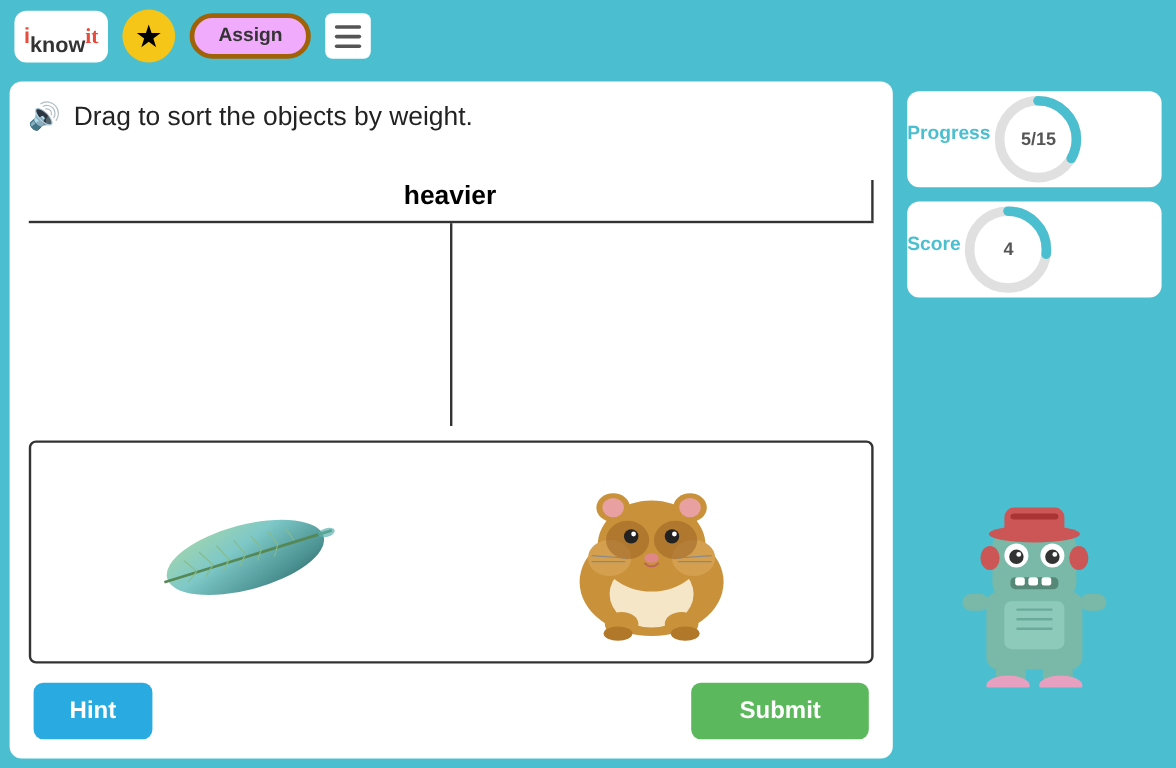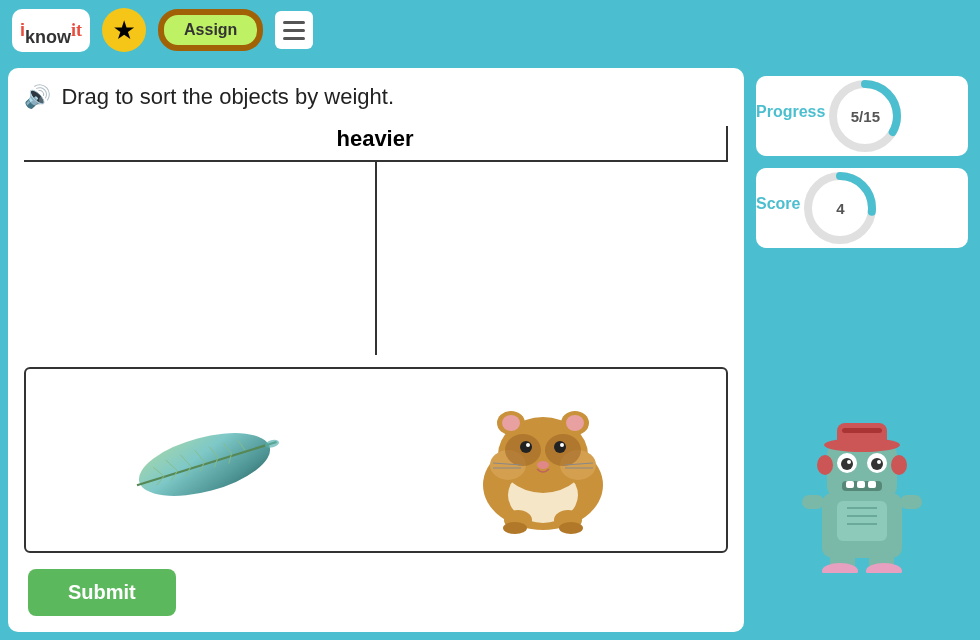--- a/index.html
+++ b/index.html
@@ -48,22 +48,22 @@
     }
 
     .lesson-title {
       color: white;
       font-size: 18px;
       font-weight: bold;
       flex: 1;
     }
 
     .assign-button {
-      background: #bef264;
-      border: 6px solid #a16207;
+      background: #f0abfc;
+      border: 4px solid #a16207;
       border-radius: 20px;
       padding: 6px 20px;
       font-size: 16px;
       font-weight: bold;
       color: #333;
       cursor: pointer;
     }
 
     .menu-icon {
       background: white;
@@ -292,21 +292,21 @@
 </div>
 
 <div class="main-content">
 
   <div class="left-panel">
     <div class="question-row">
       <span class="speaker-icon">🔊</span>
       <span class="question-text">Drag to sort the objects by weight.</span>
     </div>
 
-    <div style="display:flex; border-bottom: 2px solid #333; position: relative;">
+    <div style="display:flex; border-bottom: 2px solid #333; position: relative; margin-top: 24px;">
       <div class="col-header">heavier</div>
       <div style="width:2px; background:#333; align-self:stretch;"></div>
     </div>
 
     <div style="display:flex; flex:1; min-height: 80px; position:relative;">
       <div style="flex:1;" class="drop-zone"></div>
       <div style="width:2px; background:#333;"></div>
       <div style="flex:1;" class="drop-zone"></div>
     </div>
 
@@ -384,20 +384,21 @@
           <ellipse cx="65" cy="135" rx="14" ry="10" fill="#c8913a"></ellipse>
           <ellipse cx="115" cy="135" rx="14" ry="10" fill="#c8913a"></ellipse>
 
           <ellipse cx="62" cy="143" rx="12" ry="6" fill="#b07828"></ellipse>
           <ellipse cx="118" cy="143" rx="12" ry="6" fill="#b07828"></ellipse>
         </svg>
       </div>
     </div>
 
     <div class="bottom-buttons">
+      <button class="hint-button">Hint</button>
       <button class="submit-button">Submit</button>
     </div>
   </div>
 
   <div class="right-panel">
 
     <div class="progress-section">
       <div class="section-title">Progress</div>
       <div class="circle-container">
         <svg class="circle-svg" width="80" height="80" viewBox="0 0 80 80">

